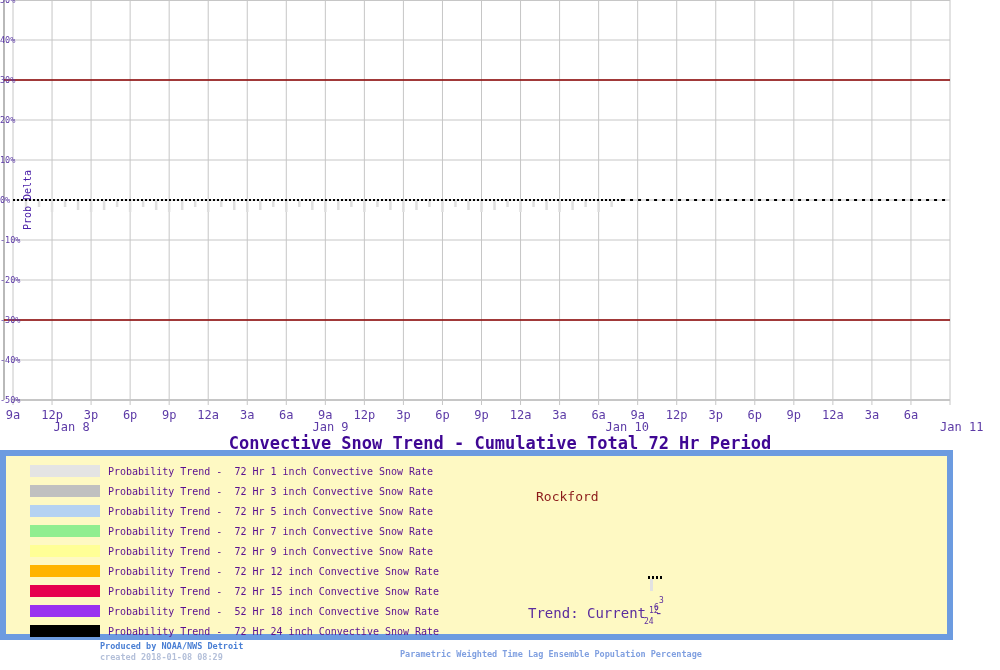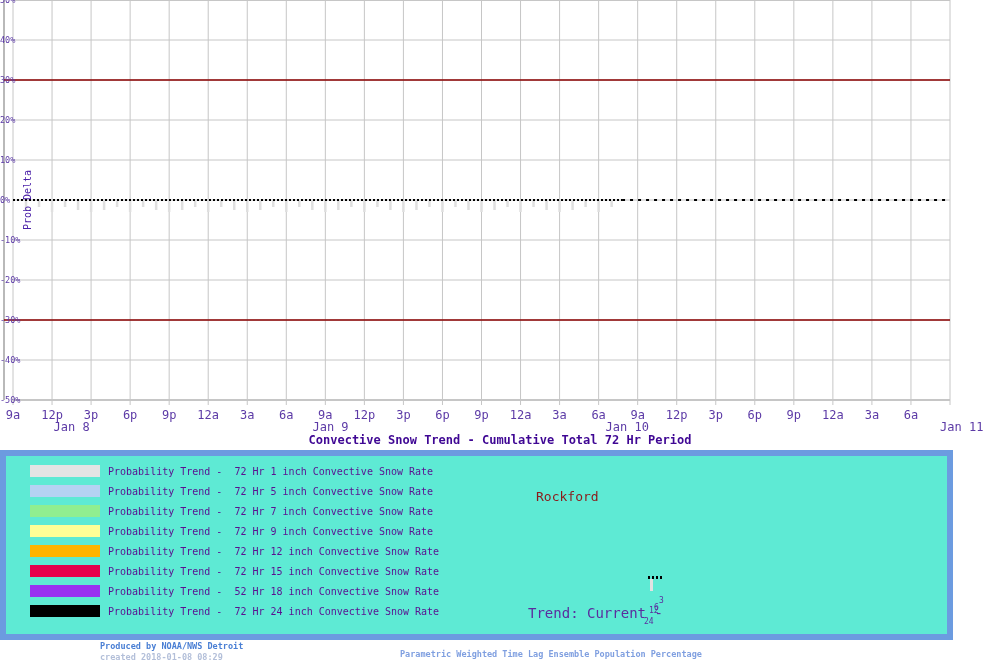--- a/index.html
+++ b/index.html
@@ -5,25 +5,25 @@
   html,body{margin:0;padding:0;}
   body{
     width:1000px;height:670px;position:relative;background:#ffffff;
     font-family:"DejaVu Sans Mono","Liberation Mono",monospace;
     overflow:hidden;
   }
   #chart-region{position:absolute;left:0;top:0;width:1000px;height:450px;border-radius:18px;}
   #plot-svg{position:absolute;left:0;top:0;}
   #chart-title{
     position:absolute;left:0;top:433px;width:1000px;text-align:center;
-    font-size:12px;font-weight:bold;color:#3f0794;white-space:pre;
+    font-size:17px;font-weight:bold;color:#3f0794;white-space:pre;
   }
   #legend-box{
     position:absolute;left:0;top:450px;width:941px;height:178px;
-    border:6px solid #6c9be0;background:#5eead4;
+    border:6px solid #6c9be0;background:#fef9c3;
   }
   .legend-row{display:flex;align-items:center;height:20px;}
   #legend-rows{position:absolute;left:0;top:5px;width:470px;}
   .swatch{display:inline-block;width:70px;height:12px;margin-left:24px;}
   .legend-label{margin-left:8px;font-size:10px;color:#5a1090;white-space:pre;}
   #site-label{position:absolute;left:530px;top:33px;font-size:13px;color:#8b1a1a;}
   #trend-caption{position:absolute;left:522px;top:149px;font-size:14px;color:#5b2d9e;white-space:pre;}
   #trend-glyph{position:absolute;left:633px;top:120px;width:40px;height:60px;}
   #trend-dotted-sample{
     position:absolute;left:9px;top:0;width:16px;height:3px;
@@ -172,20 +172,24 @@
   <div id="chart-title">Convective Snow Trend - Cumulative Total 72 Hr Period</div>
 </div>
 
 <div id="legend-box">
   <div id="legend-rows">
       <div class="legend-row">
         <span class="swatch" style="background: rgb(228, 228, 228);"></span>
         <span class="legend-label">Probability Trend -  72 Hr 1 inch Convective Snow Rate</span>
       </div>
       <div class="legend-row">
+        <span class="swatch" style="background: rgb(192, 192, 192);"></span>
+        <span class="legend-label">Probability Trend -  72 Hr 3 inch Convective Snow Rate</span>
+      </div>
+      <div class="legend-row">
         <span class="swatch" style="background: rgb(181, 210, 242);"></span>
         <span class="legend-label">Probability Trend -  72 Hr 5 inch Convective Snow Rate</span>
       </div>
       <div class="legend-row">
         <span class="swatch" style="background: rgb(144, 238, 144);"></span>
         <span class="legend-label">Probability Trend -  72 Hr 7 inch Convective Snow Rate</span>
       </div>
       <div class="legend-row">
         <span class="swatch" style="background: rgb(255, 255, 150);"></span>
         <span class="legend-label">Probability Trend -  72 Hr 9 inch Convective Snow Rate</span>

